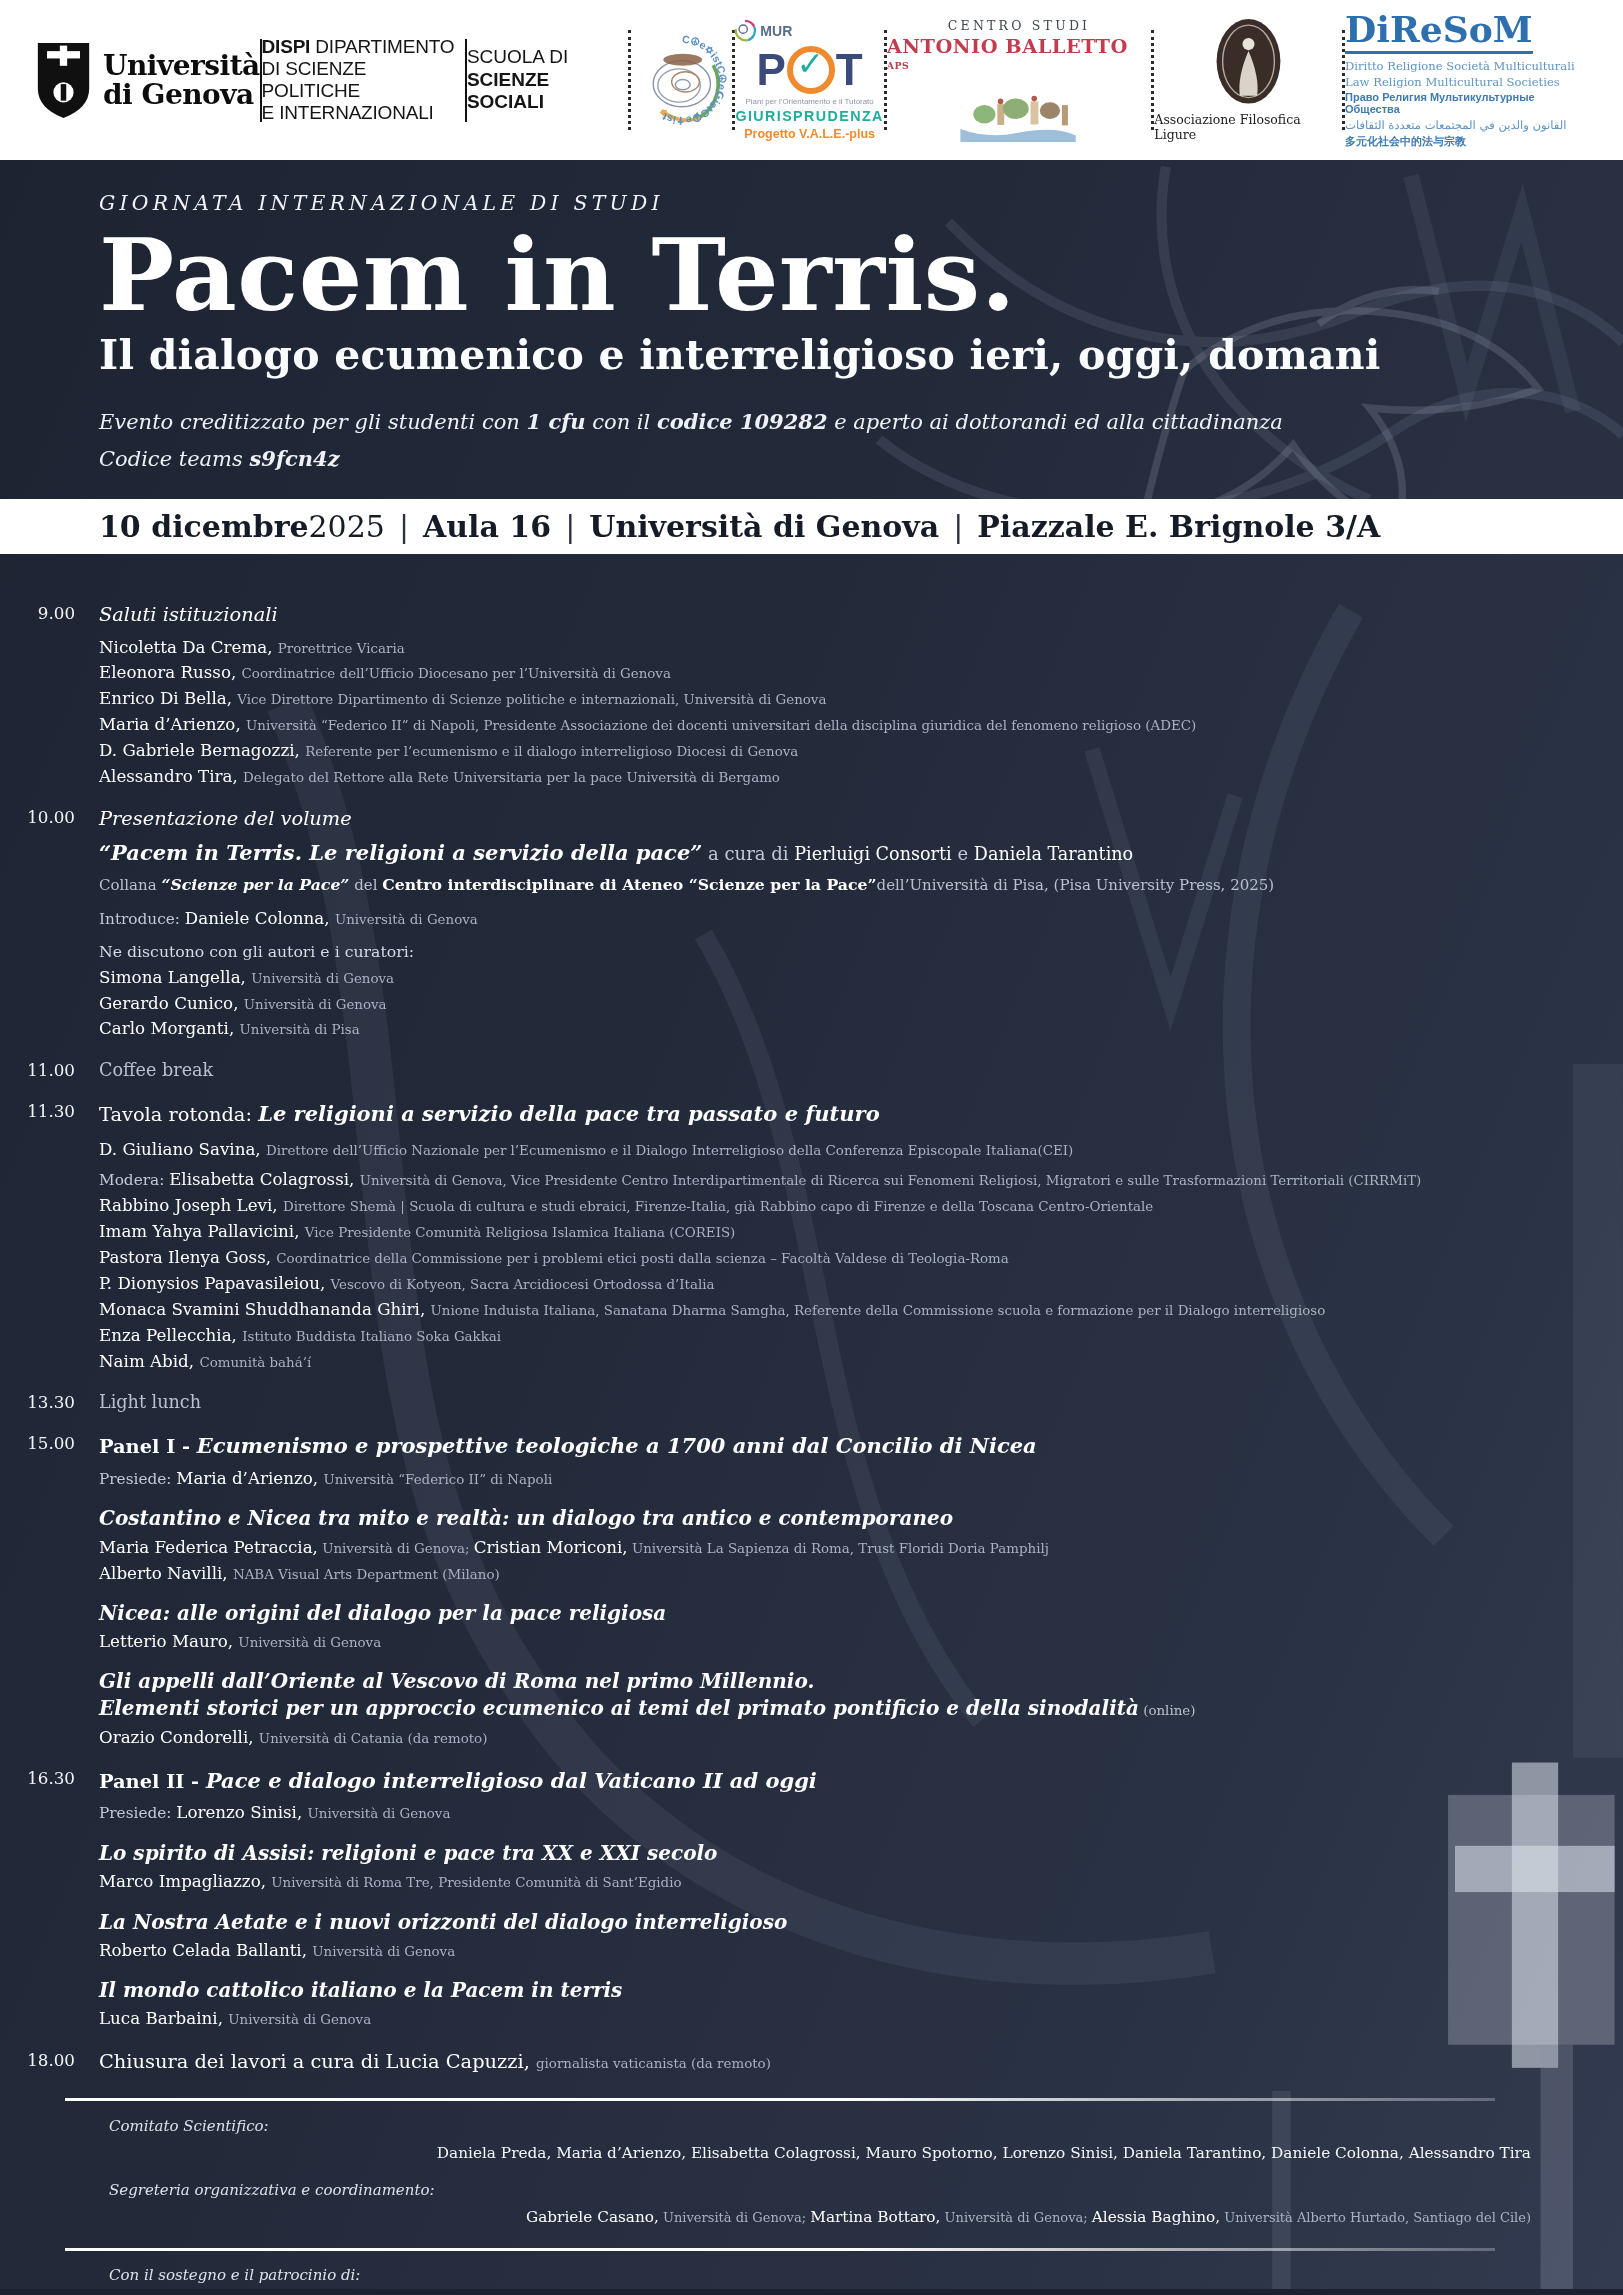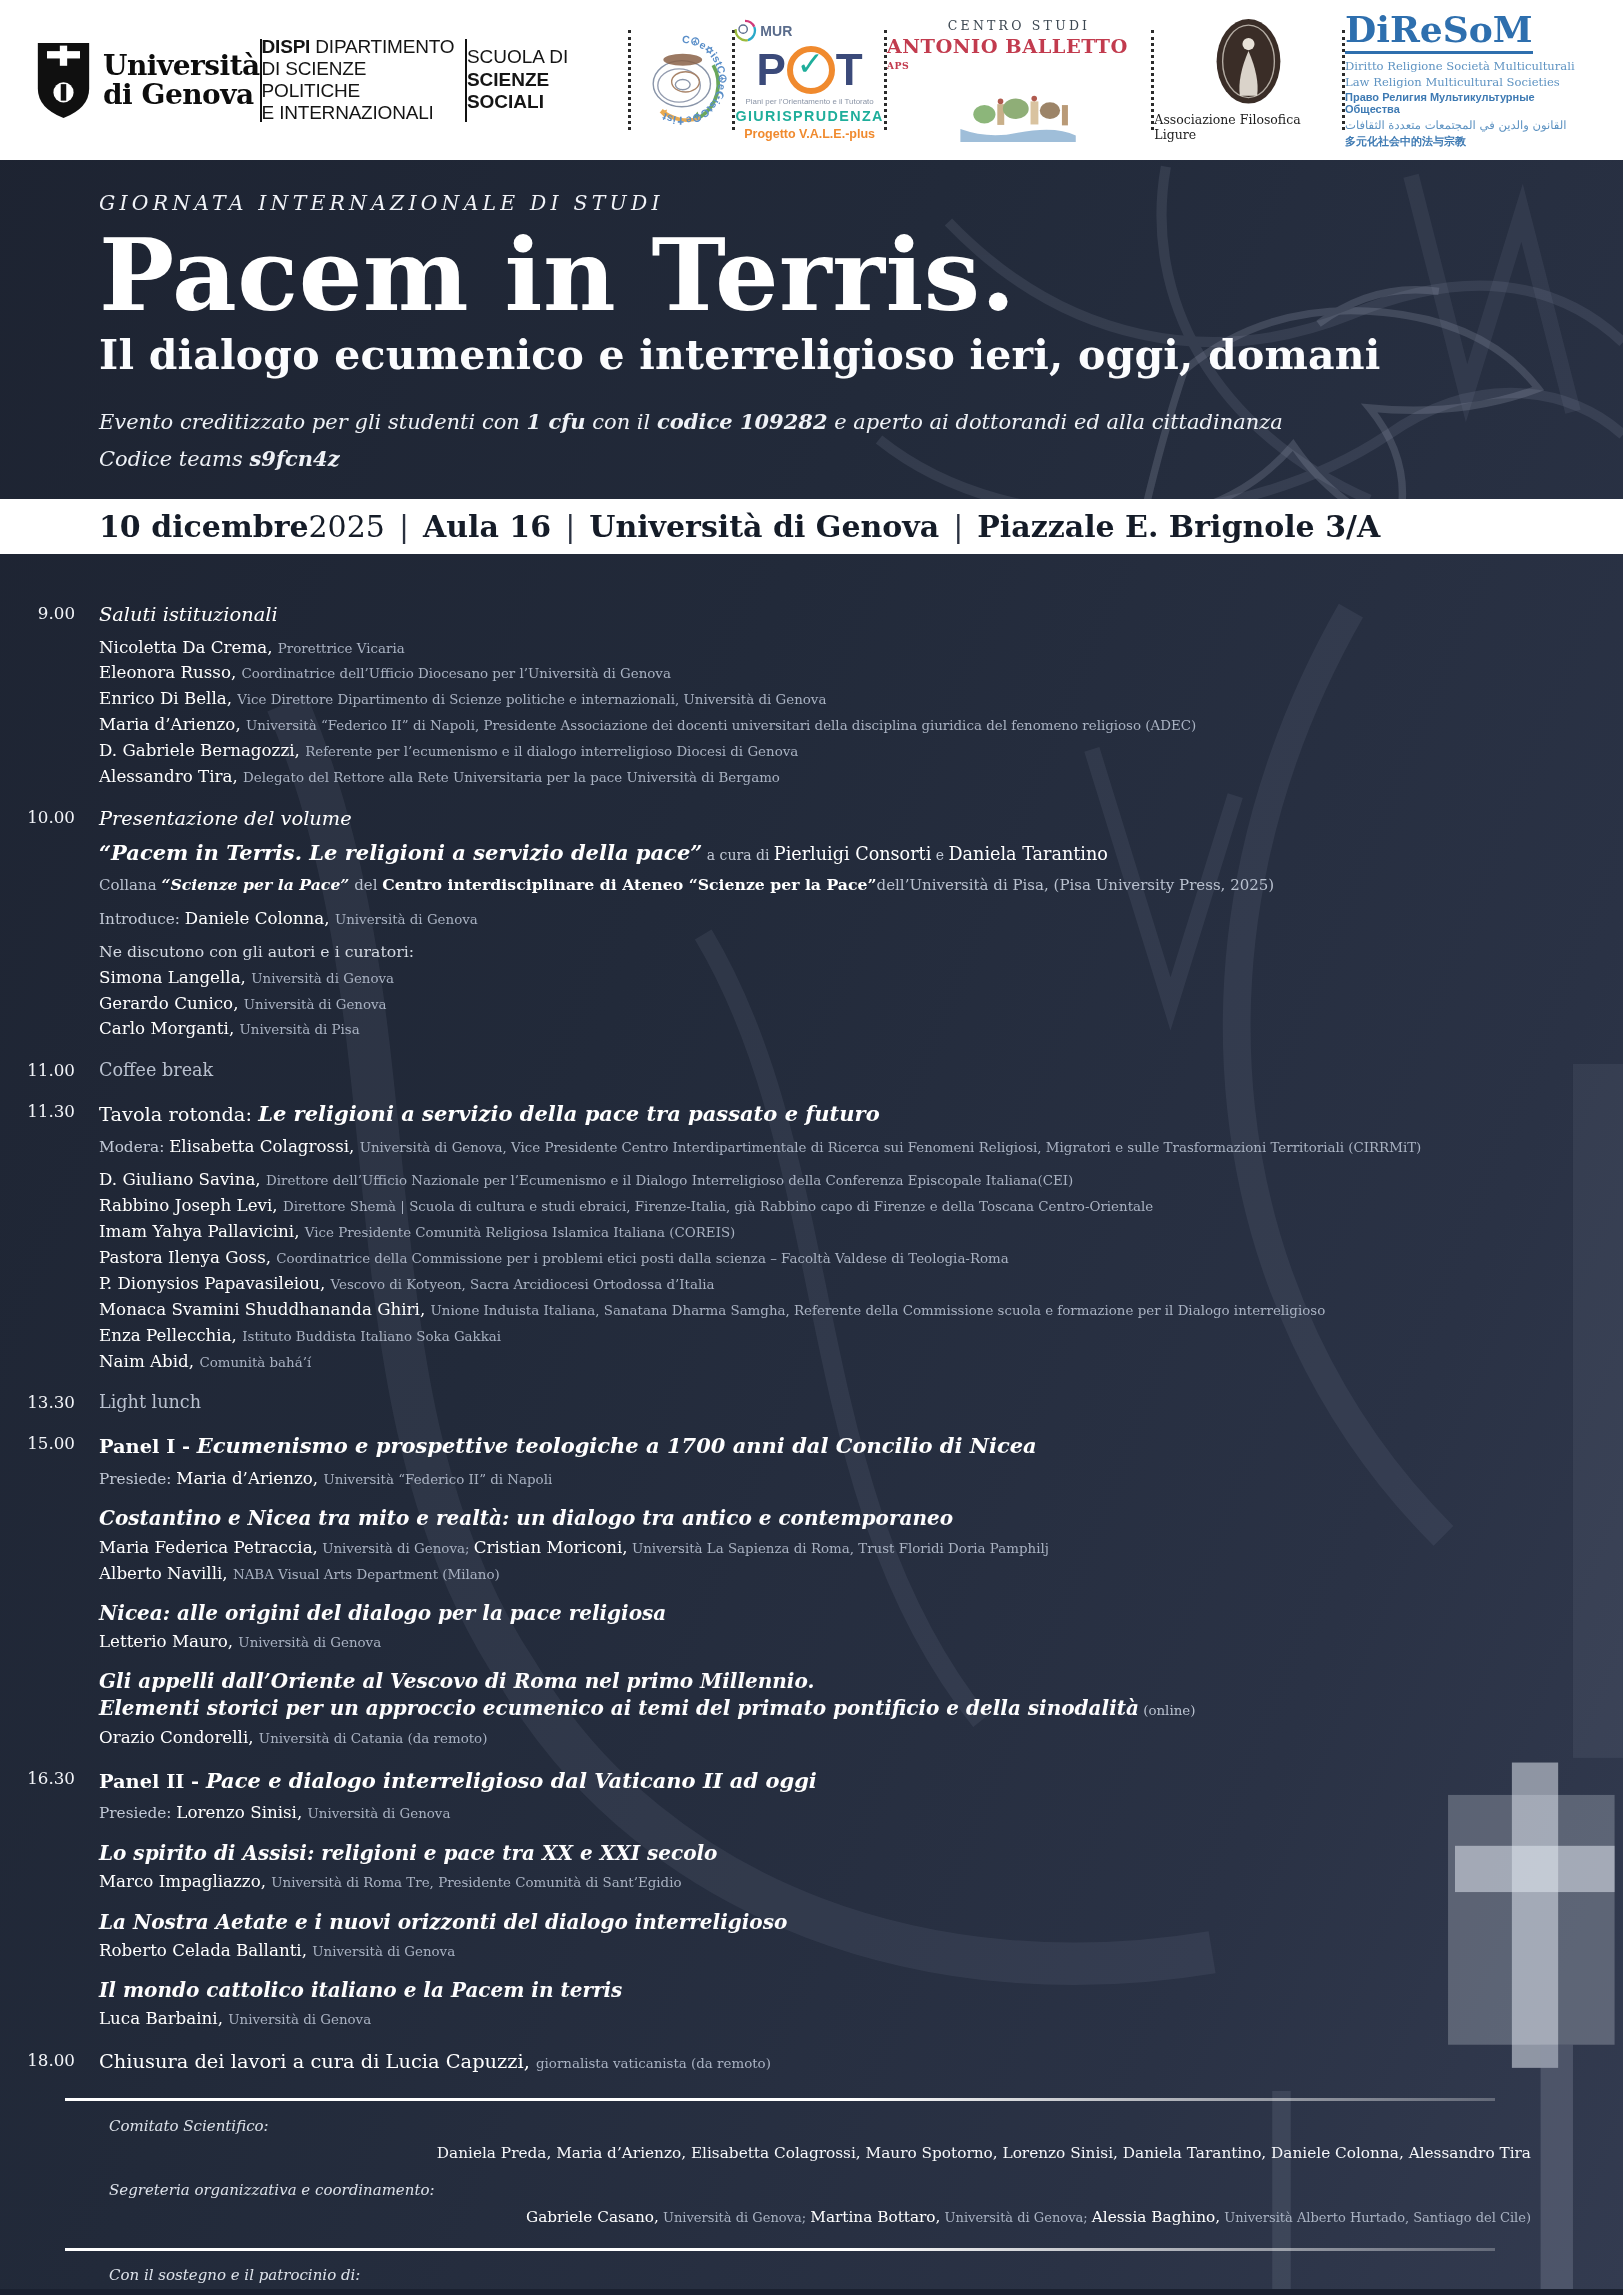--- a/index.html
+++ b/index.html
@@ -63,21 +63,21 @@
   .sec-head{font-size:19.4px;line-height:1.3;color:#ffffff;}
   .it{font-style:italic;}
   .bold{font-weight:700;}
   .muted-head{font-size:17.6px;color:#b9c1cf;line-height:1.3;}
   .person{margin-top:4.2px;line-height:1.3;font-size:16.7px;}
   .name{color:#ffffff;font-size:16.7px;}
   .aff{color:#a9b2c2;font-size:13.4px;}
   .lbl{color:#c2c9d6;font-size:15.3px;}
   .book-line{margin-top:7.4px;line-height:1.35;}
   .book-title{font-size:21px;font-weight:700;font-style:italic;color:#fff;}
-  .book-mid{font-size:14px;color:#c2c9d6;}
+  .book-mid{font-size:18px;color:#c2c9d6;}
   .book-n{font-size:17.6px;color:#fff;}
   .collana{margin-top:7px;line-height:1.4;}
   .col-p{font-size:15px;color:#b9c1cf;}
   .col-b1{font-size:15.7px;font-weight:700;font-style:italic;color:#fff;}
   .col-b2{font-size:15.7px;font-weight:700;color:#fff;}
   .gap1{margin-top:12px;}
   .talk{margin-top:15.7px;}
   .talk-title{font-size:20px;font-weight:700;font-style:italic;line-height:1.35;color:#fdfdfe;}
   .online{font-size:13.4px;color:#b9c1cf;font-weight:400;font-style:normal;}
 
@@ -302,22 +302,22 @@
       <div class="time">11.00</div>
       <div class="rbody">
           <div class="muted-head">Coffee break</div>
         </div>
     </div>
 
     <div class="row">
       <div class="time">11.30</div>
       <div class="rbody">
         <div class="sec-head"><span>Tavola rotonda: </span><span class="it bold" style="font-size:21px">Le religioni a servizio della pace tra passato e futuro</span></div>
+        <div class="person gap1"><span class="name">D. Giuliano Savina,</span> <span class="aff">Direttore dell’Ufficio Nazionale per l’Ecumenismo e il Dialogo Interreligioso della Conferenza Episcopale Italiana(CEI)</span></div>
         <div class="person" style="margin-top:8.3px"><span class="lbl">Modera: </span><span class="name">Elisabetta Colagrossi,</span> <span class="aff">Università di Genova, Vice Presidente Centro Interdipartimentale di Ricerca sui Fenomeni Religiosi, Migratori e sulle Trasformazioni Territoriali (CIRRMiT)</span></div>
-        <div class="person gap1"><span class="name">D. Giuliano Savina,</span> <span class="aff">Direttore dell’Ufficio Nazionale per l’Ecumenismo e il Dialogo Interreligioso della Conferenza Episcopale Italiana(CEI)</span></div>
         <div class="person"><span class="name">Rabbino Joseph Levi,</span> <span class="aff">Direttore Shemà | Scuola di cultura e studi ebraici, Firenze-Italia, già Rabbino capo di Firenze e della Toscana Centro-Orientale</span></div>
         <div class="person"><span class="name">Imam Yahya Pallavicini,</span> <span class="aff">Vice Presidente Comunità Religiosa Islamica Italiana (COREIS)</span></div>
         <div class="person"><span class="name">Pastora Ilenya Goss,</span> <span class="aff">Coordinatrice della Commissione per i problemi etici posti dalla scienza – Facoltà Valdese di Teologia-Roma</span></div>
         <div class="person"><span class="name">P. Dionysios Papavasileiou,</span> <span class="aff">Vescovo di Kotyeon, Sacra Arcidiocesi Ortodossa d’Italia</span></div>
         <div class="person"><span class="name">Monaca Svamini Shuddhananda Ghiri,</span> <span class="aff">Unione Induista Italiana, Sanatana Dharma Samgha, Referente della Commissione scuola e formazione per il Dialogo interreligioso</span></div>
         <div class="person"><span class="name">Enza Pellecchia,</span> <span class="aff">Istituto Buddista Italiano Soka Gakkai</span></div>
         <div class="person"><span class="name">Naim Abid,</span> <span class="aff">Comunità bahá’í</span></div>
       </div>
     </div>
 

